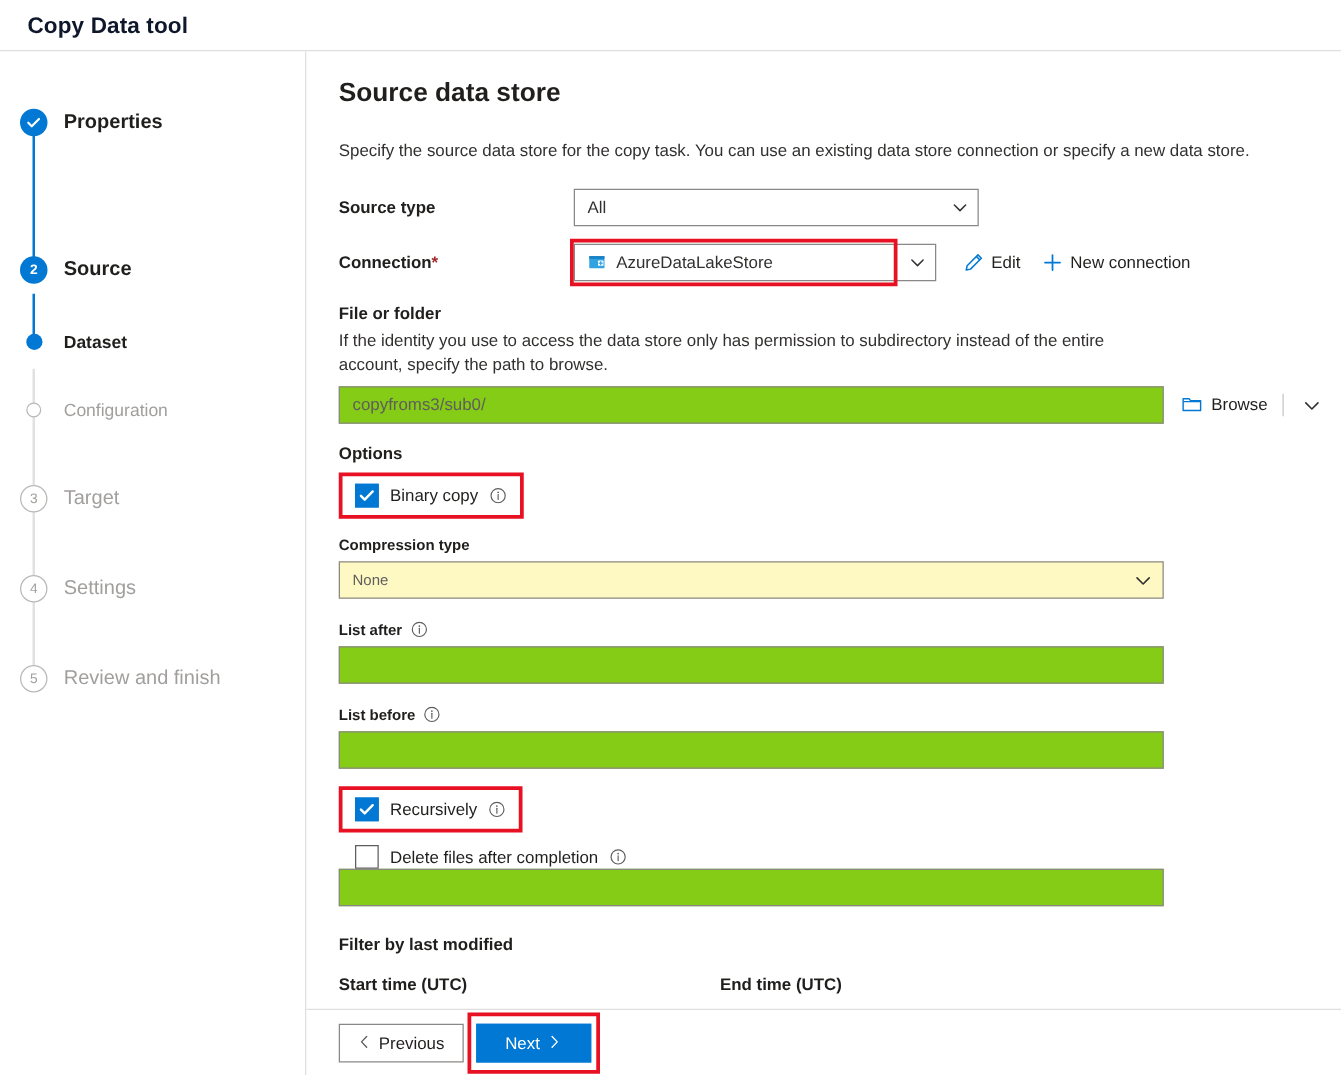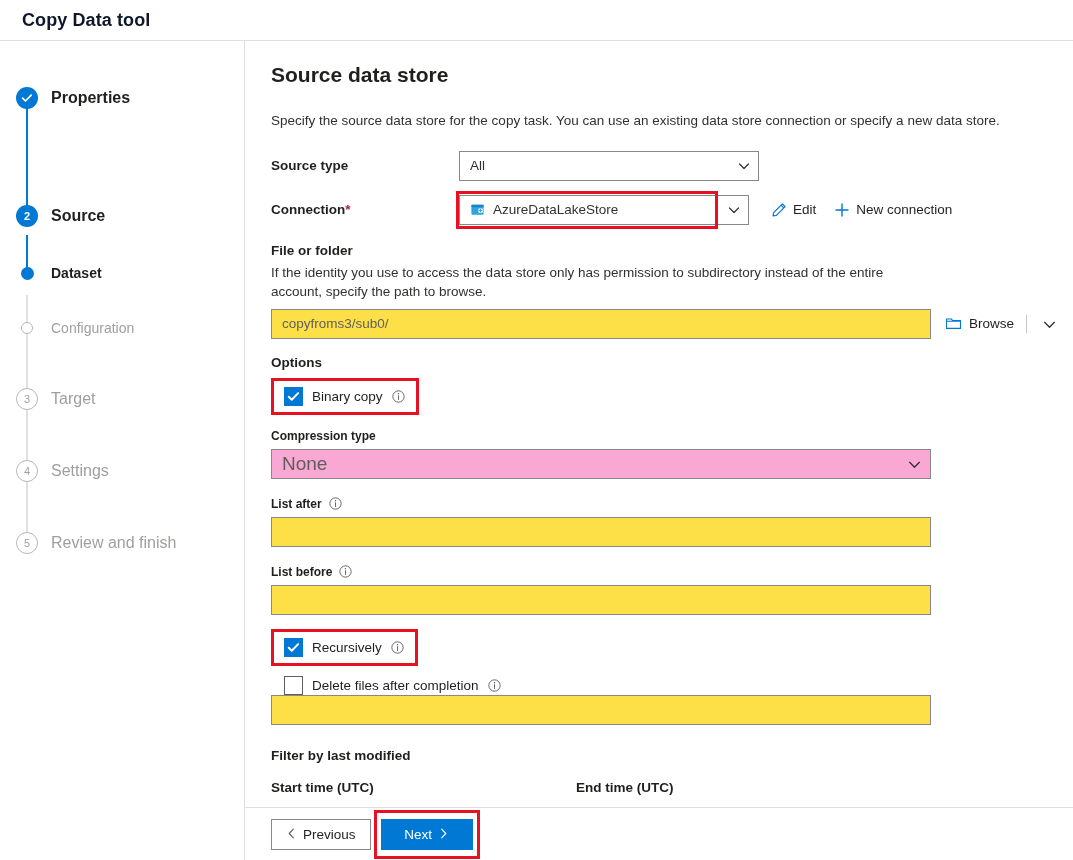--- a/index.html
+++ b/index.html
@@ -134,21 +134,21 @@
     width: 188px;
     font-size: 13.5px;
     font-weight: 600;
     color: #201f1e;
   }
   .req { color: #a4262c; font-weight: 600; }
 
   .ctl { position: relative; }
 
   .select {
-    width: 300px;
+    width: 324px;
     height: 30px;
     border: 1px solid #8a8886;
     background: #fff;
     display: flex;
     align-items: center;
     padding: 0 8px 0 10px;
     font-size: 13.5px;
     color: #605e5c;
     position: relative;
   }
@@ -218,21 +218,21 @@
     font-size: 13.5px;
     color: #323130;
     line-height: 1.45;
     margin: 0 0 7px 0;
     max-width: 660px;
   }
   .textinput {
     width: 660px;
     height: 30px;
     border: 1px solid #8a8886;
-    background: #fde047;
+    background: #84cc16;
     font-size: 13.5px;
     color: #605e5c;
     display: flex;
     align-items: center;
     padding: 0 10px;
   }
 
   .pathrow { display: flex; align-items: center; }
   .browse {
     display: inline-flex;
@@ -277,25 +277,25 @@
     width: 13px; height: 13px;
     display: inline-flex;
     flex: 0 0 auto;
     color: #605e5c;
   }
 
   .selectwide {
     width: 660px;
     height: 30px;
     border: 1px solid #8a8886;
-    background: #f9a8d4;
+    background: #fef9c3;
     display: flex;
     align-items: center;
     padding: 0 10px;
-    font-size: 19px;
+    font-size: 12px;
     color: #605e5c;
   }
   .selectwide .val { flex: 1; }
 
   .grouplabel {
     font-size: 12px;
     font-weight: 600;
     color: #201f1e;
     margin: 0 0 6px 0;
     display: flex;

